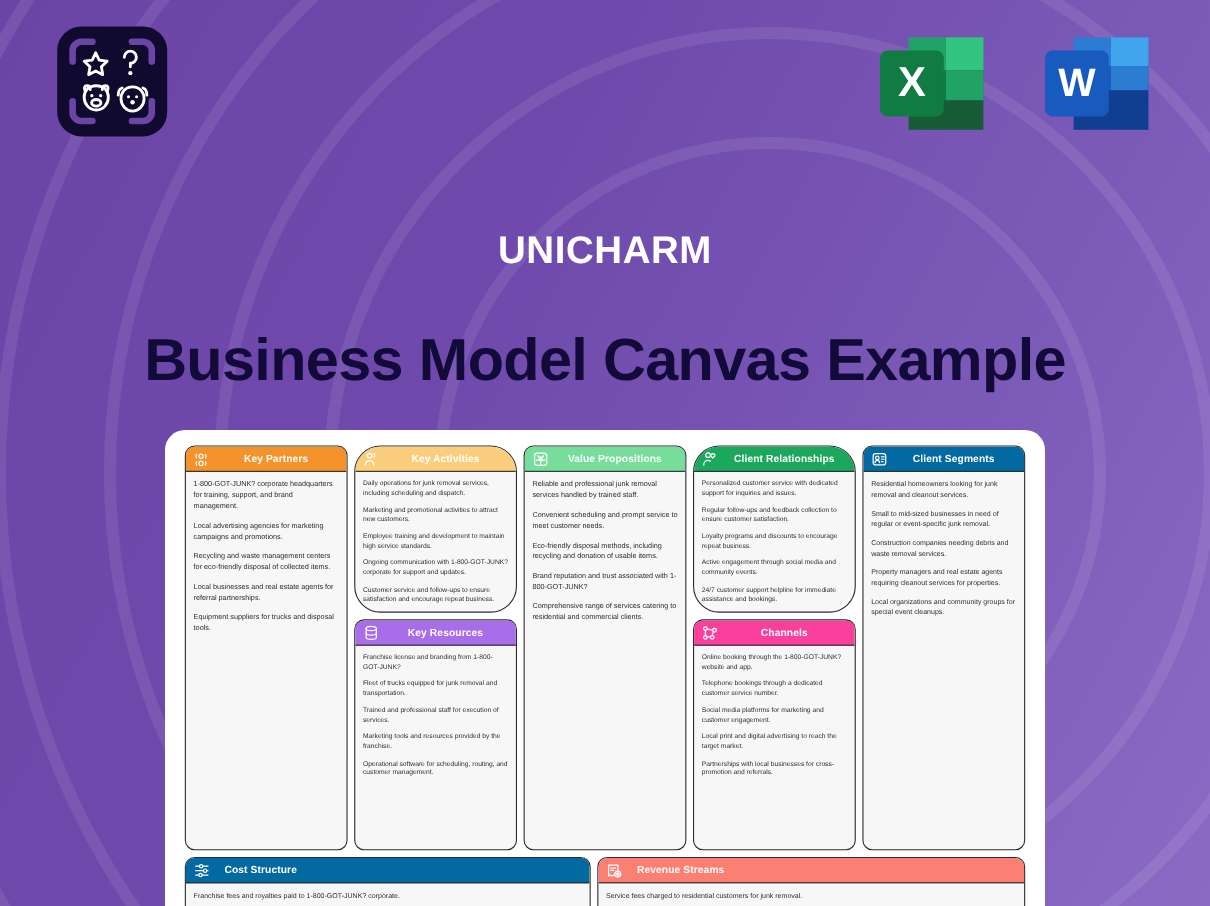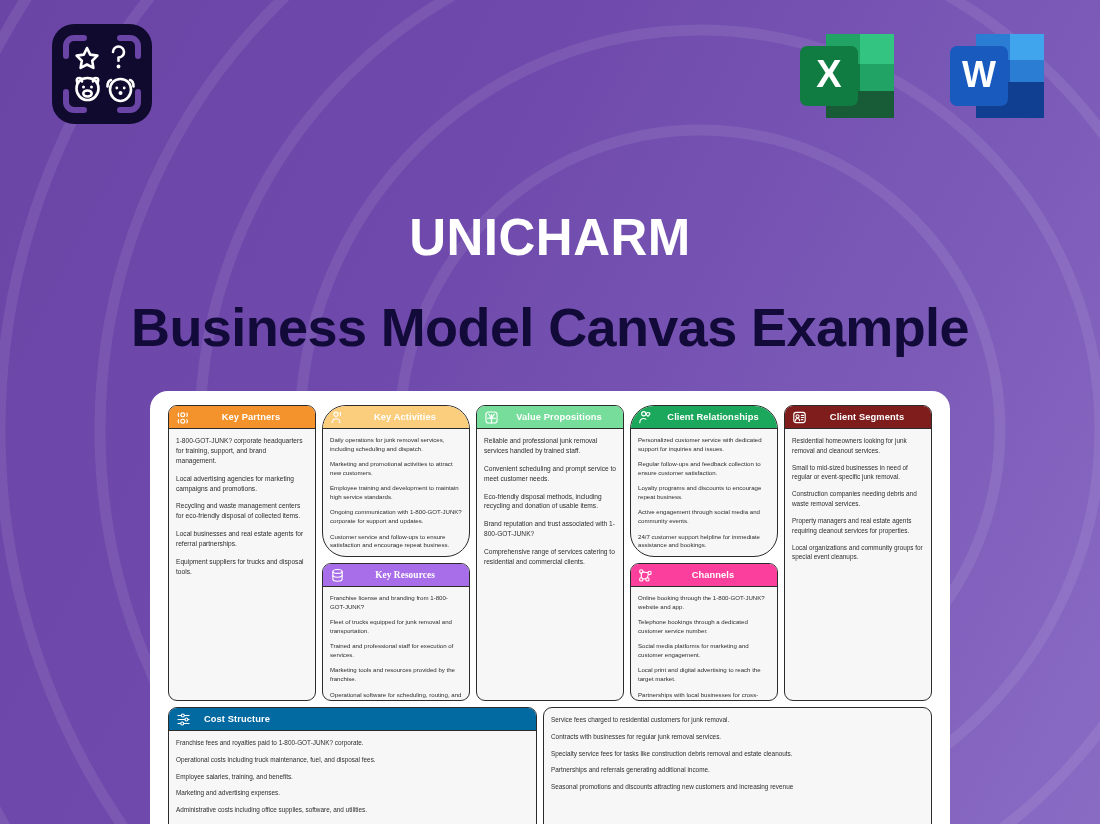--- a/index.html
+++ b/index.html
@@ -46,21 +46,21 @@
   .office-icon { width: 102px; height: 96px; position: relative; }
 
   
   .brand-title {
     position: absolute;
     top: 208px;
     left: 0;
     width: 100%;
     text-align: center;
     color: #ffffff;
-    font-size: 51px;
+    font-size: 35px;
     font-weight: bold;
     letter-spacing: 0.5px;
     font-family: "Liberation Sans", sans-serif;
   }
   .main-title {
     position: absolute;
     top: 296px;
     left: 0;
     width: 100%;
     text-align: center;
@@ -79,21 +79,21 @@
     width: 800px;
     height: 470px;
     background: #ffffff;
     border-radius: 18px 18px 0 0;
     padding: 14px 18px 0 18px;
   }
 
   .grid-top {
     display: flex;
     gap: 6px;
-    height: 296px;
+    height: 368px;
   }
   .col { display: flex; flex-direction: column; gap: 6px; }
   .col-1 { width: 149px; }
   .col-2 { width: 149px; }
   .col-3 { width: 149px; border-radius: 29px; }
   .col-4 { width: 149px; }
   .col-5 { width: 149px; }
 
   .grid-bottom {
     display: flex;
@@ -274,21 +274,21 @@
           </div>
           <div class="block-body">
               <p>Daily operations for junk removal services, including scheduling and dispatch.</p>
               <p>Marketing and promotional activities to attract new customers.</p>
               <p>Employee training and development to maintain high service standards.</p>
               <p>Ongoing communication with 1-800-GOT-JUNK? corporate for support and updates.</p>
               <p>Customer service and follow-ups to ensure satisfaction and encourage repeat business.</p>
             </div>
         </div>
         <div class="block">
-          <div class="block-head" style="background: rgb(168, 109, 232); font-family: Liberation Serif, serif;">
+          <div class="block-head" style="background: rgb(168, 109, 232);">
             <span class="head-icon"><svg viewBox="0 0 20 20" width="15" height="15" fill="none" stroke="#ffffff" stroke-width="1.5" stroke-linecap="round" stroke-linejoin="round">
                   <ellipse cx="10" cy="4.6" rx="6.2" ry="2.6"></ellipse>
                   <path d="M3.8 4.6v5.2c0 1.45 2.78 2.6 6.2 2.6s6.2-1.15 6.2-2.6V4.6"></path>
                   <path d="M3.8 9.8v5.2c0 1.45 2.78 2.6 6.2 2.6s6.2-1.15 6.2-2.6V9.8"></path>
                 </svg></span>
             <span class="title">Key Resources</span>
           </div>
           <div class="block-body">
               <p>Franchise license and branding from 1-800-GOT-JUNK?</p>
               <p>Fleet of trucks equipped for junk removal and transportation.</p>
@@ -354,21 +354,21 @@
               <p>Telephone bookings through a dedicated customer service number.</p>
               <p>Social media platforms for marketing and customer engagement.</p>
               <p>Local print and digital advertising to reach the target market.</p>
               <p>Partnerships with local businesses for cross-promotion and referrals.</p>
             </div>
         </div>
       </div>
 
       <div class="col col-5">
         <div class="block">
-          <div class="block-head" style="background: #7f1d1d;">
+          <div class="block-head" style="background: #0369a1;">
             <span class="head-icon"><svg viewBox="0 0 20 20" width="15" height="15" fill="none" stroke="#ffffff" stroke-width="1.5" stroke-linecap="round" stroke-linejoin="round">
                   <rect x="2.4" y="3.2" width="15.2" height="13.6" rx="3"></rect>
                   <circle cx="7.4" cy="8.4" r="2.1"></circle>
                   <path d="M4.6 14.2c0-1.7 1.3-2.8 2.8-2.8s2.8 1.1 2.8 2.8"></path>
                   <path d="M12.4 7.2h3.2M12.4 10h3.2M12.4 12.8h2.2"></path>
                 </svg></span>
             <span class="title">Client Segments</span>
           </div>
           <div class="block-body">
               <p>Residential homeowners looking for junk removal and cleanout services.</p>
@@ -397,20 +397,29 @@
               <p>Franchise fees and royalties paid to 1-800-GOT-JUNK? corporate.</p>
               <p>Operational costs including truck maintenance, fuel, and disposal fees.</p>
               <p>Employee salaries, training, and benefits.</p>
               <p>Marketing and advertising expenses.</p>
               <p>Administrative costs including office supplies, software, and utilities.</p>
             </div>
         </div>
       </div>
       <div class="bottom-right">
         <div class="block block-wide" style="height:100%">
+          <div class="block-head" style="background: rgb(251, 127, 114);">
+            <span class="head-icon"><svg viewBox="0 0 20 20" width="15" height="15" fill="none" stroke="#ffffff" stroke-width="1.5" stroke-linecap="round" stroke-linejoin="round">
+                  <path d="M3 3.4h11.4v7.2M3 3.4v13.2l2-1.4 2 1.4 2-1.4 1.2 0.85"></path>
+                  <path d="M5.6 6.8h6M5.6 9.6h4"></path>
+                  <circle cx="14.2" cy="14.2" r="3.6"></circle>
+                  <path d="M14.2 12.2v4M12.6 13.2h3.2M12.6 15.2h3.2"></path>
+                </svg></span>
+            <span class="title" style="text-align:left;padding-left:6px">Revenue Streams</span>
+          </div>
           <div class="block-body">
               <p>Service fees charged to residential customers for junk removal.</p>
               <p>Contracts with businesses for regular junk removal services.</p>
               <p>Specialty service fees for tasks like construction debris removal and estate cleanouts.</p>
               <p>Partnerships and referrals generating additional income.</p>
               <p>Seasonal promotions and discounts attracting new customers and increasing revenue</p>
             </div>
         </div>
       </div>
     </div>

